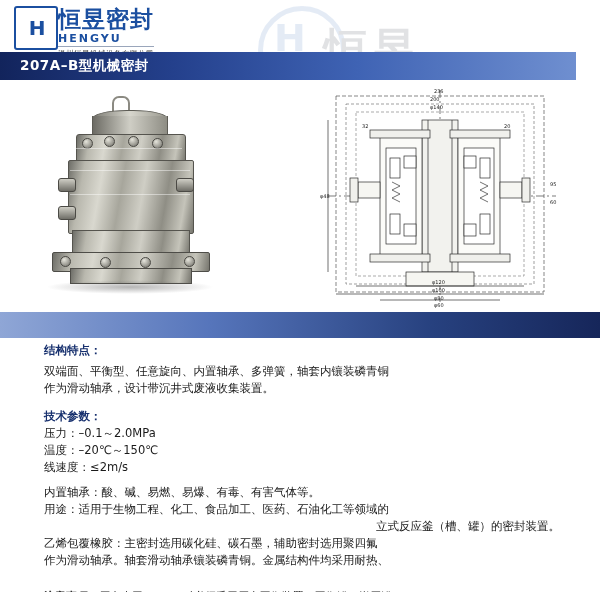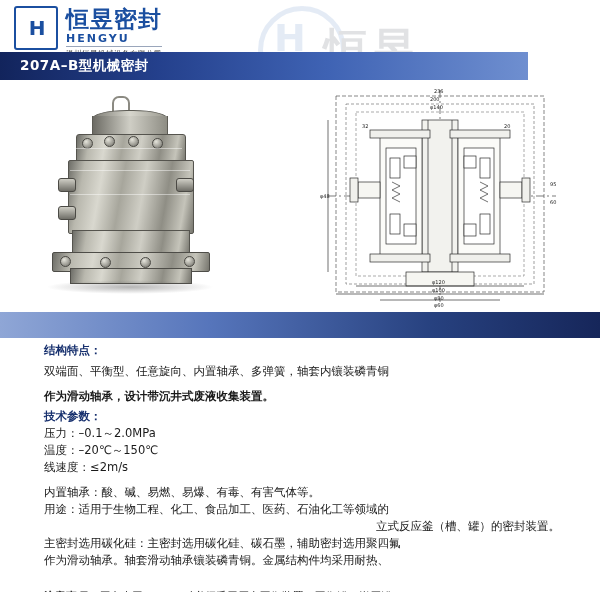--- a/index.html
+++ b/index.html
@@ -26,21 +26,21 @@
   .logo-mark{
     width:40px;height:40px;
     border:2px solid #1b4fa0;
     border-radius:3px;
     color:#1b4fa0;
     font-size:20px;font-weight:bold;
     display:flex;align-items:center;justify-content:center;
     letter-spacing:-2px;
     font-family:"DejaVu Sans", sans-serif;
   }
-  .logo-text{margin-left:8px;}
+  .logo-text{}
   .logo-cn{
     color:#1b4fa0;font-size:23px;font-weight:bold;
     letter-spacing:1px;line-height:26px;
   }
   .logo-en{
     color:#1b4fa0;font-size:11px;font-weight:bold;
     letter-spacing:2px;line-height:13px;
   }
   .logo-sub{
     color:#3a3a3a;font-size:7.5px;letter-spacing:.5px;
@@ -62,21 +62,21 @@
   .wm-word{
     position:absolute;left:66px;top:18px;
     font-size:44px;color:#0f172a;font-weight:bold;letter-spacing:4px;
   }
   .wm-word2{
     position:absolute;left:70px;top:70px;
     font-size:12px;color:#2a63b5;letter-spacing:5px;
   }
   
   .title-bar{
-    position:absolute;left:0;top:52px;width:528px;height:28px;
+    position:absolute;left:0;top:52px;width:576px;height:28px;
     background:linear-gradient(90deg,#12245c 0%, #24408c 30%, #3f63b4 62%, #6f8fd0 100%);
   }
   .title-bar .t{
     position:absolute;left:20px;top:5px;
     color:#ffffff;font-size:13.5px;font-weight:bold;letter-spacing:.5px;
   }
   
   .photo-area{
     position:absolute;left:0;top:80px;width:600px;height:232px;
     background:#ffffff;
@@ -291,31 +291,31 @@
       </svg>
     </div>
   </div>
 
   <div class="band"></div>
 
   <div class="body">
 
     <div class="txt h blue" style="top:4px;">结构特点：</div>
     <div class="txt" style="top:25px;">双端面、平衡型、任意旋向、内置轴承、多弹簧，轴套内镶装磷青铜</div>
-    <div class="txt" style="top:50px;font-weight:bold;">作为滑动轴承，设计带沉井式废液收集装置。</div>
+    <div class="txt" style="top:42px;">作为滑动轴承，设计带沉井式废液收集装置。</div>
 
     <div class="txt h blue" style="top:70px;">技术参数：</div>
     <div class="txt" style="top:87px;">压力：–0.1～2.0MPa</div>
     <div class="txt" style="top:104px;">温度：–20℃～150℃</div>
     <div class="txt" style="top:121px;">线速度：≤2m/s</div>
 
     <div class="txt" style="top:146px;">内置轴承：酸、碱、易燃、易爆、有毒、有害气体等。</div>
 
     <div class="txt" style="top:163px;"><span>用途：</span><span>适用于生物工程、化工、食品加工、医药、石油化工等领域的</span></div>
     <div class="txt" style="top:180px;text-align:right;">立式反应釜（槽、罐）的密封装置。</div>
 
-    <div class="txt" style="top:197px;"><span>主密封选用碳化硅：</span><span>主密封选用碳化硅、碳石墨，辅助密封选用聚四氟</span></div>
+    <div class="txt" style="top:197px;"><span>乙烯包覆橡胶：</span><span>主密封选用碳化硅、碳石墨，辅助密封选用聚四氟</span></div>
     <div class="txt" style="top:214px;">作为滑动轴承。轴套滑动轴承镶装磷青铜。金属结构件均采用耐热、</div>
 
     <div class="txt foot" style="top:250px;"><span class="h">注意事项：</span><span>压力大于0.6MPa时必须采用压力平衡装置（平衡罐、增压罐）</span></div>
   </div>
 
 </div>
 
 </body></html>

